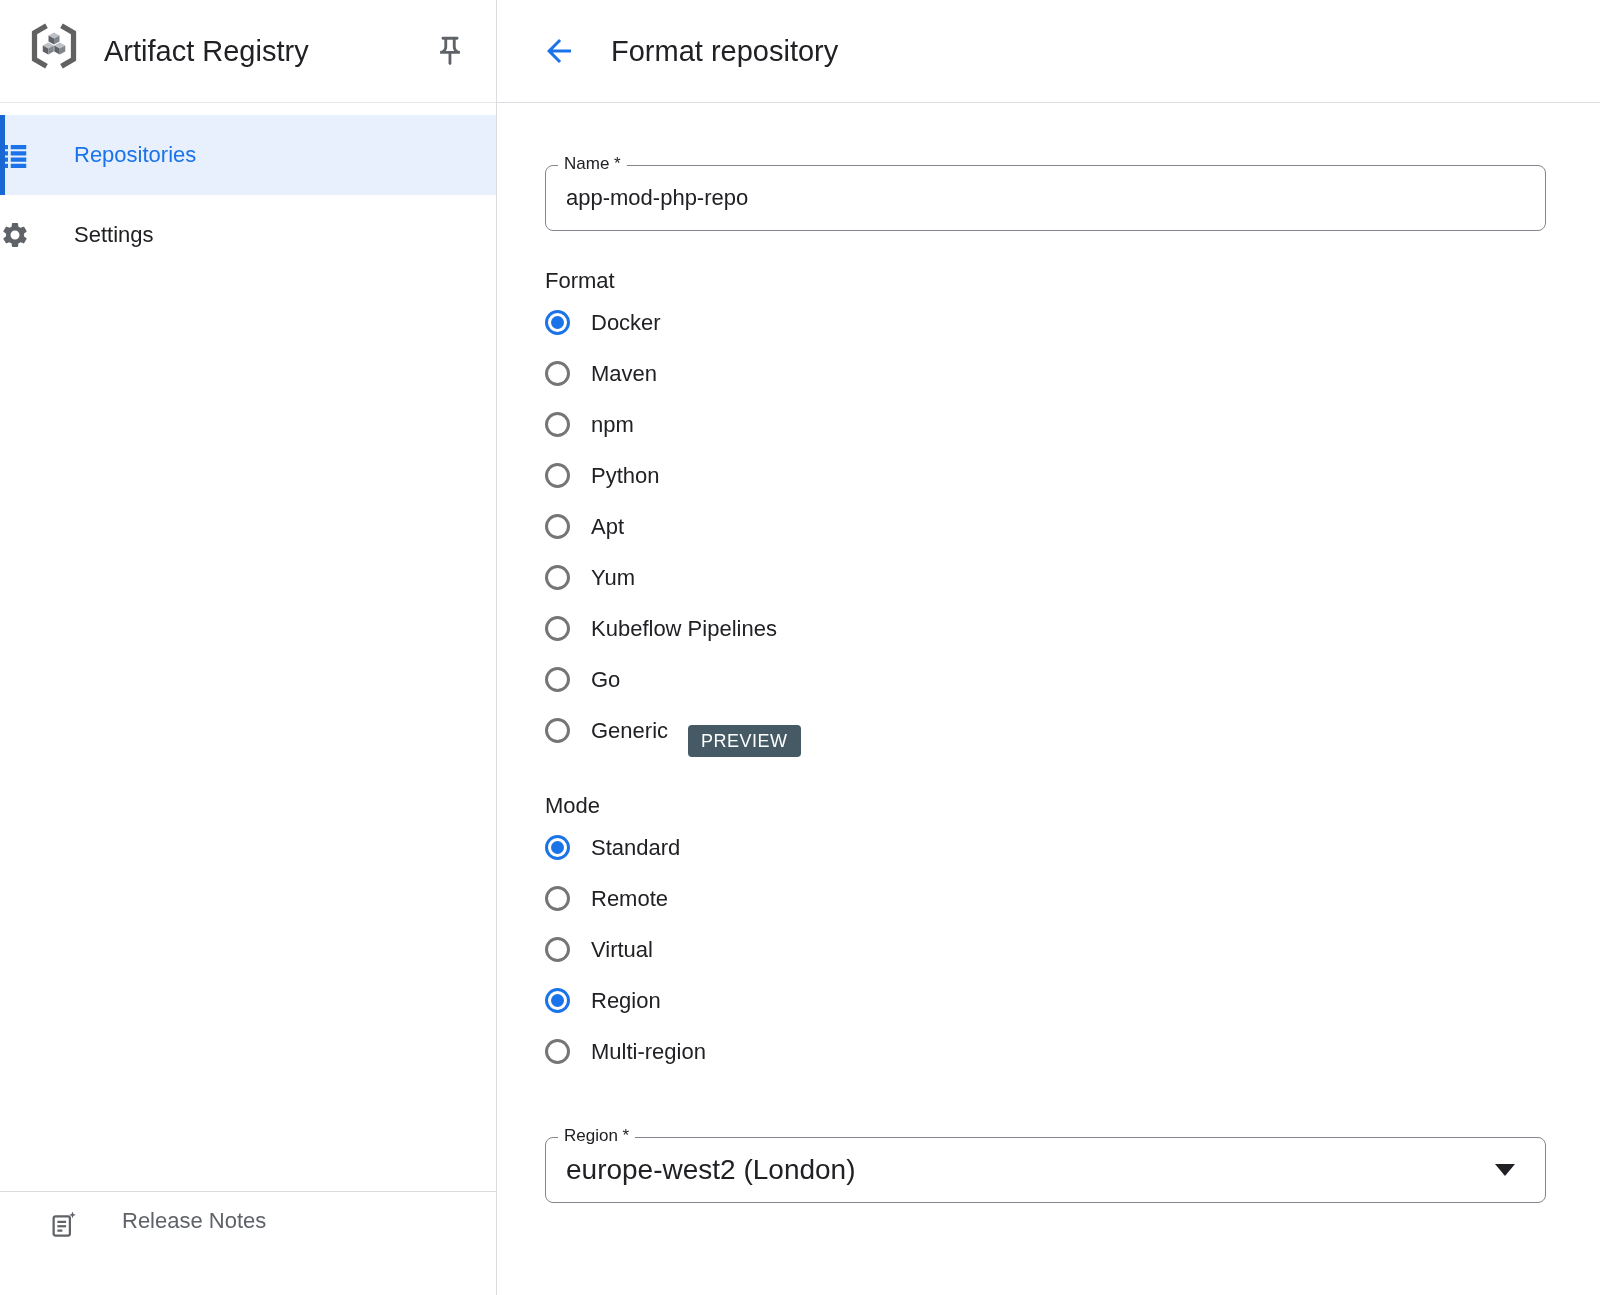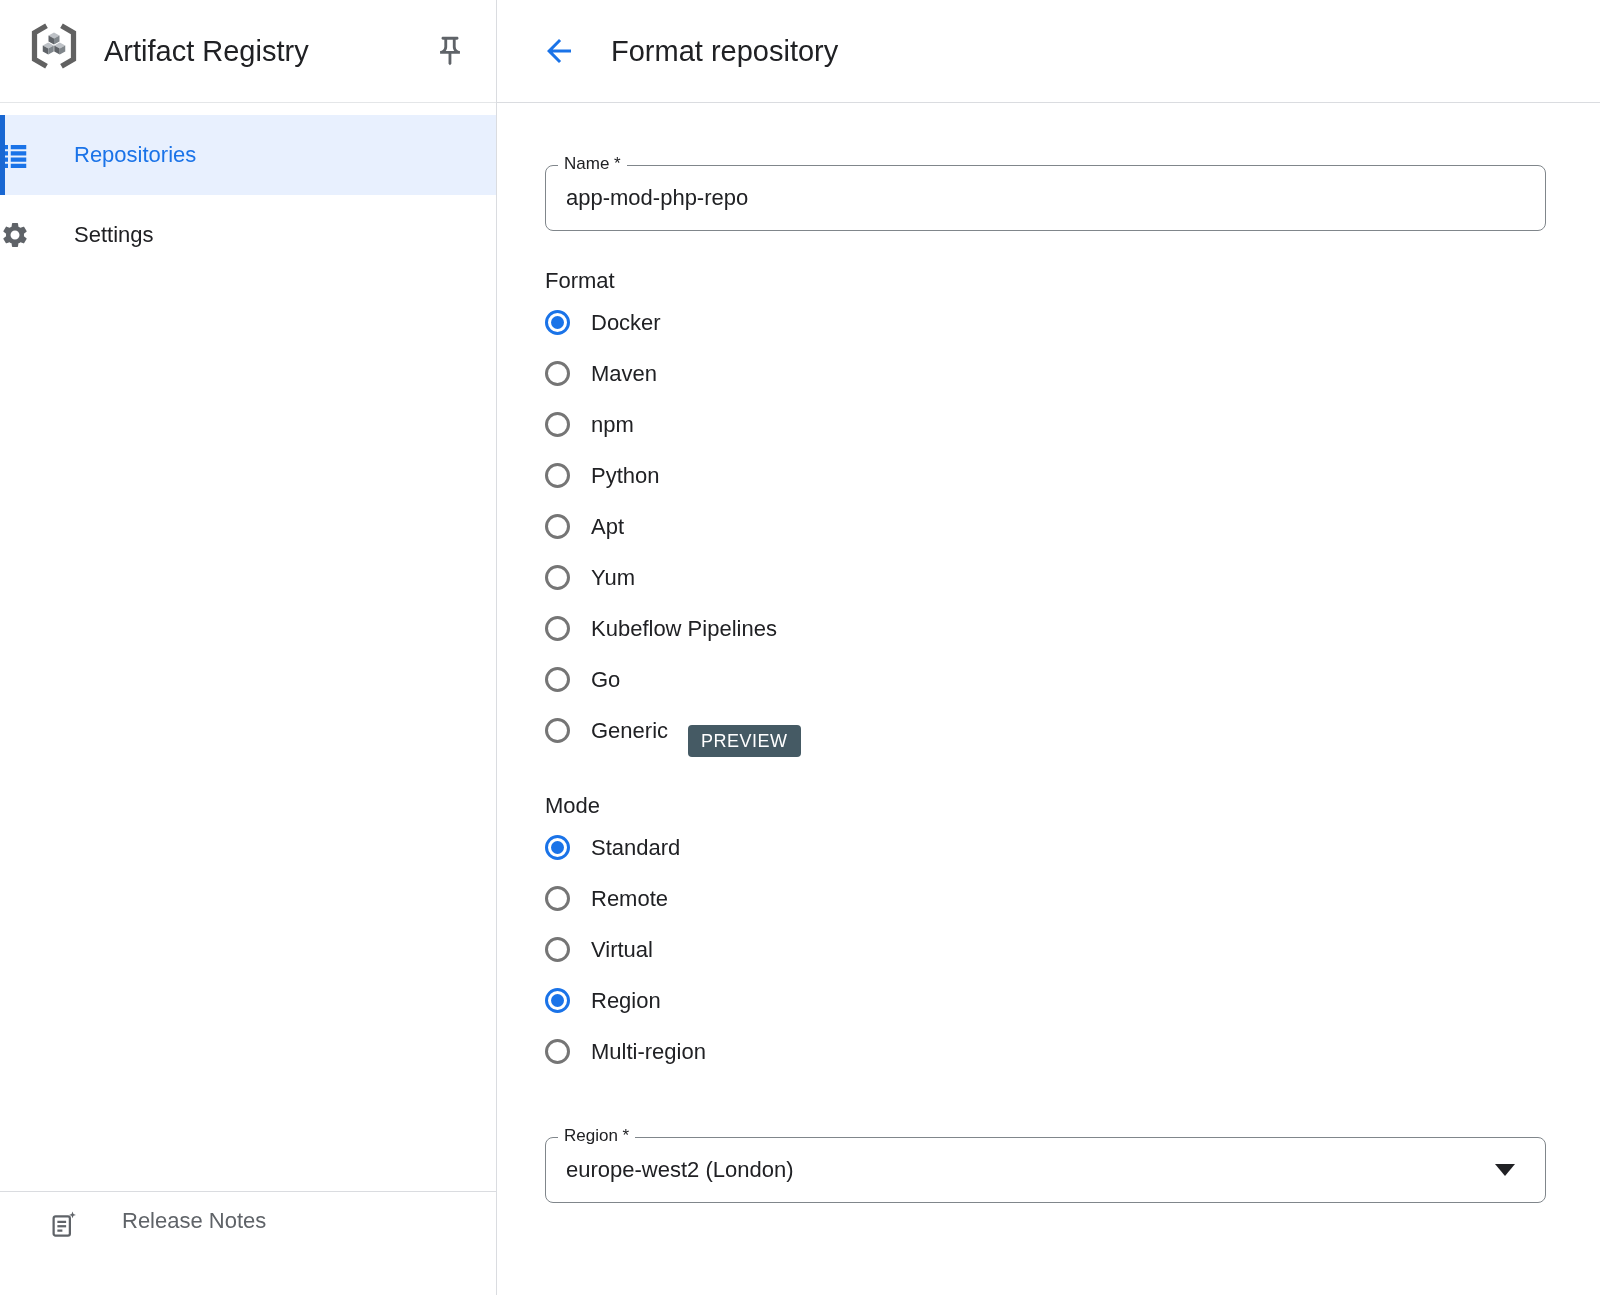--- a/index.html
+++ b/index.html
@@ -39,21 +39,21 @@
 
   .content { padding:62px 8px 0 48px; }
 
   .outlined-field { position:relative; width:1001px; height:66px; border:1px solid #80868b;
                     border-radius:8px; box-sizing:border-box; display:flex; align-items:center;
                     padding:0 20px; background:#fff; }
   .field-label { position:absolute; top:-12px; left:12px; background:#fff; padding:0 6px;
                  font-size:17px; color:#202124; line-height:20px; }
   .field-input { border:none; outline:none; font:inherit; font-size:22px; color:#202124;
                  flex:1; background:transparent; padding:0; }
-  .field-value { font-size:22px; color:#202124; }
+  .field-value { font-size:28px; color:#202124; }
   .select-field { justify-content:space-between; cursor:pointer; margin-top:60px; }
   .caret { width:0; height:0; border-left:10px solid transparent; border-right:10px solid transparent;
            border-top:12px solid #202124; margin-right:10px; }
 
   .section-heading { font-size:22px; font-weight:400; line-height:28px; margin-top:36px;
                      margin-bottom:2px; color:#202124; }
 
   .radio-row { height:51px; display:flex; align-items:center; cursor:pointer; }
   .radio { width:25px; height:25px; border-radius:50%; border:3px solid #757575;
            box-sizing:border-box; margin-right:21px; position:relative; flex:none; background:#fff; }

